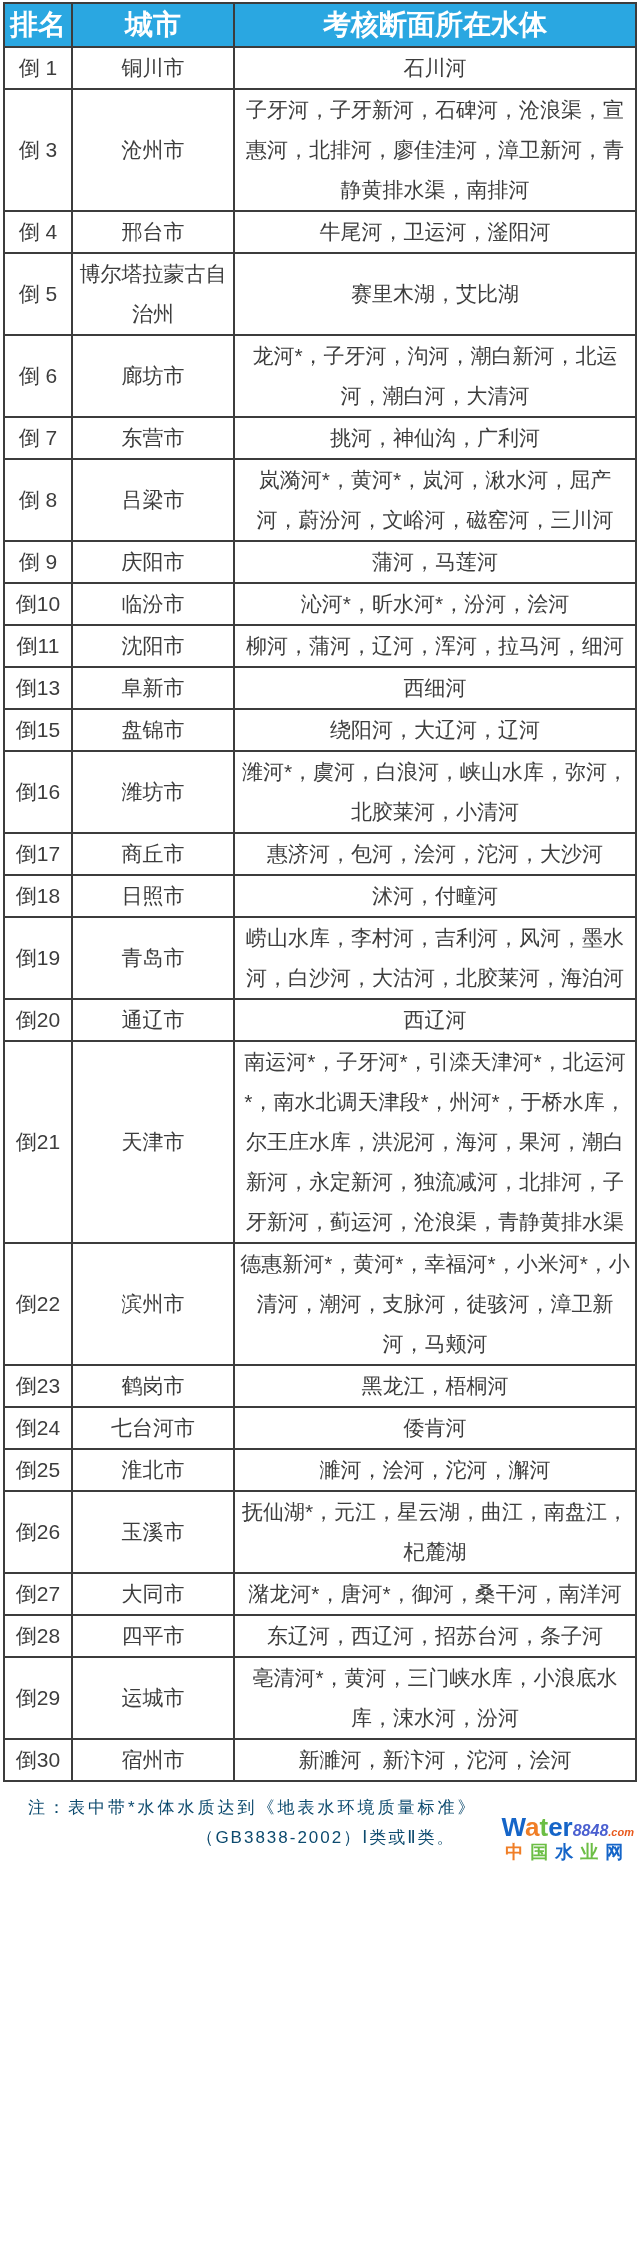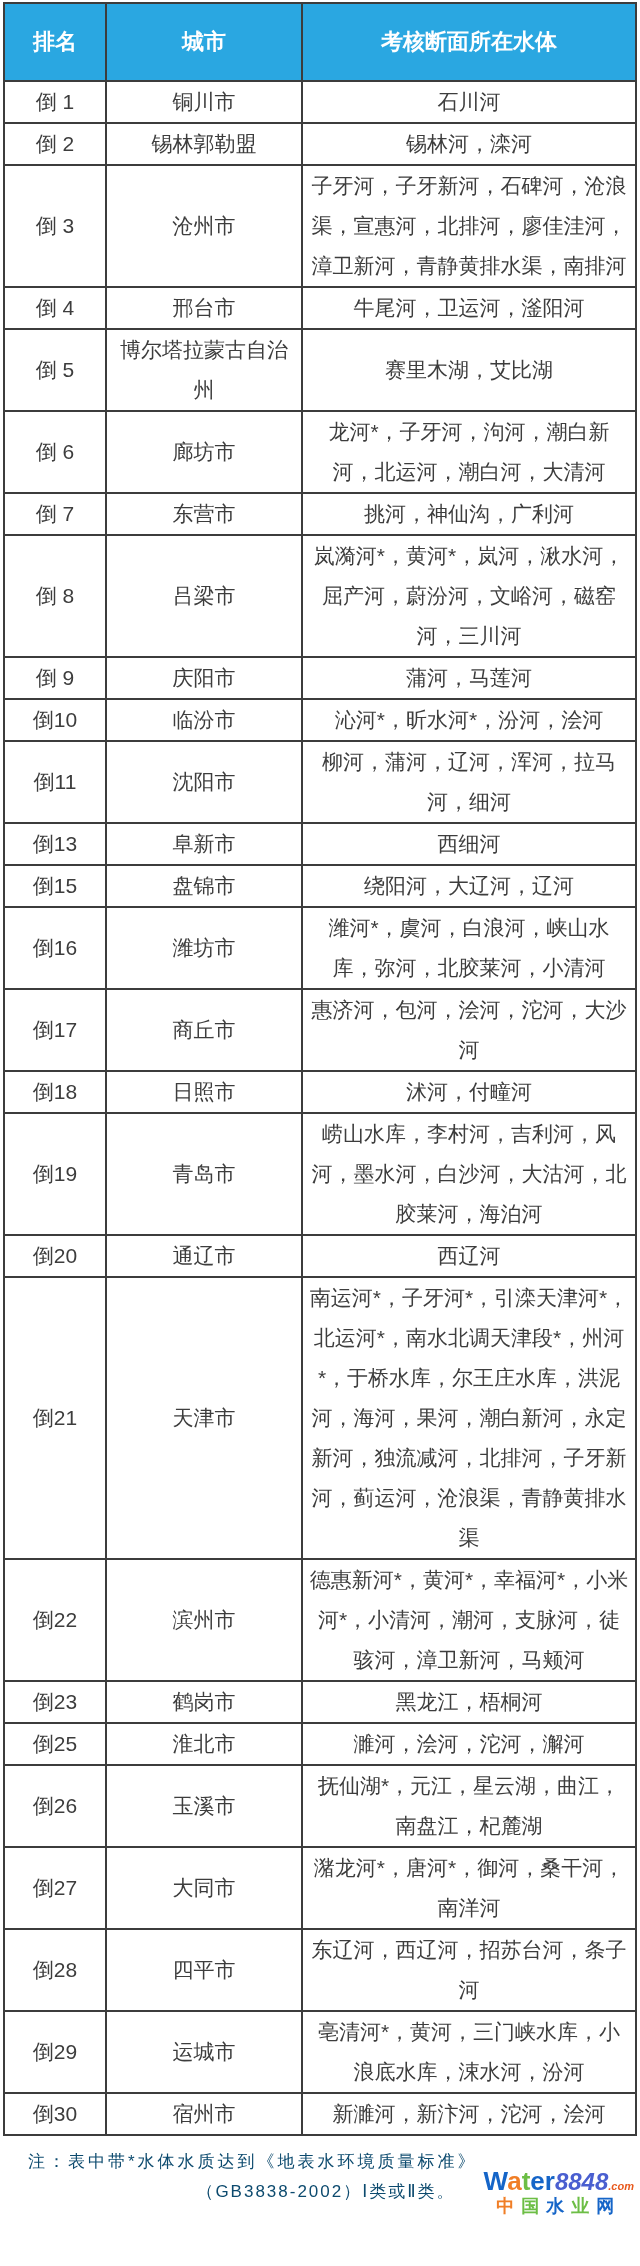--- a/index.html
+++ b/index.html
@@ -18,25 +18,25 @@
   .rank-table th,
   .rank-table td{
     border:2px solid #3c3c3c;
     text-align:center;
     vertical-align:middle;
     word-break:break-all;
   }
   .rank-table th{
     background:#2aa7e1;
     color:#ffffff;
-    font-size:22px;
+    font-size:28px;
     font-weight:bold;
     height:42px;
     line-height:42px;
-    padding:17px;
+    padding:0;
   }
   .rank-table td{
     font-size:21px;
     line-height:40px;
     padding:0 5px;
   }
   .col-rank{width:66px;}
   .col-city{width:160px;margin-left:24px;}
   
   .footer{
@@ -62,21 +62,21 @@
     top:32px;
     text-align:center;
     line-height:1;
     white-space:nowrap;
   }
   .wm-line1{
     font-size:26px;
     font-weight:bold;
     letter-spacing:0;
   }
-  .wm-line1 .wm-italic{font-style:italic;font-size:24px;}
+  .wm-line1 .wm-italic{font-style:italic;font-size:16px;}
   .wm-line1 .wm-small{font-size:11px;font-style:italic;}
   .wm-line2{
     margin-top:3px;
     font-size:18px;
     font-weight:bold;
     letter-spacing:7px;
   }
 </style>
 </head>
 <body>
@@ -89,25 +89,20 @@
       <th>考核断面所在水体</th>
     </tr>
   </thead>
   <tbody>
       <tr>
         <td class="col-rank">倒 1</td>
         <td class="col-city">铜川市</td>
         <td class="col-waters">石川河</td>
       </tr>
       <tr>
-        <td class="col-rank">倒 2</td>
-        <td class="col-city">锡林郭勒盟</td>
-        <td class="col-waters">锡林河，滦河</td>
-      </tr>
-      <tr>
         <td class="col-rank">倒 3</td>
         <td class="col-city">沧州市</td>
         <td class="col-waters">子牙河，子牙新河，石碑河，沧浪渠，宣惠河，北排河，廖佳洼河，漳卫新河，青静黄排水渠，南排河</td>
       </tr>
       <tr>
         <td class="col-rank">倒 4</td>
         <td class="col-city">邢台市</td>
         <td class="col-waters">牛尾河，卫运河，滏阳河</td>
       </tr>
       <tr>
@@ -187,20 +182,25 @@
       </tr>
       <tr>
         <td class="col-rank">倒22</td>
         <td class="col-city">滨州市</td>
         <td class="col-waters">德惠新河*，黄河*，幸福河*，小米河*，小清河，潮河，支脉河，徒骇河，漳卫新河，马颊河</td>
       </tr>
       <tr>
         <td class="col-rank">倒23</td>
         <td class="col-city">鹤岗市</td>
         <td class="col-waters">黑龙江，梧桐河</td>
+      </tr>
+      <tr>
+        <td class="col-rank">倒24</td>
+        <td class="col-city">七台河市</td>
+        <td class="col-waters">倭肯河</td>
       </tr>
       <tr>
         <td class="col-rank">倒25</td>
         <td class="col-city">淮北市</td>
         <td class="col-waters">濉河，浍河，沱河，澥河</td>
       </tr>
       <tr>
         <td class="col-rank">倒26</td>
         <td class="col-city">玉溪市</td>
         <td class="col-waters">抚仙湖*，元江，星云湖，曲江，南盘江，杞麓湖</td>

